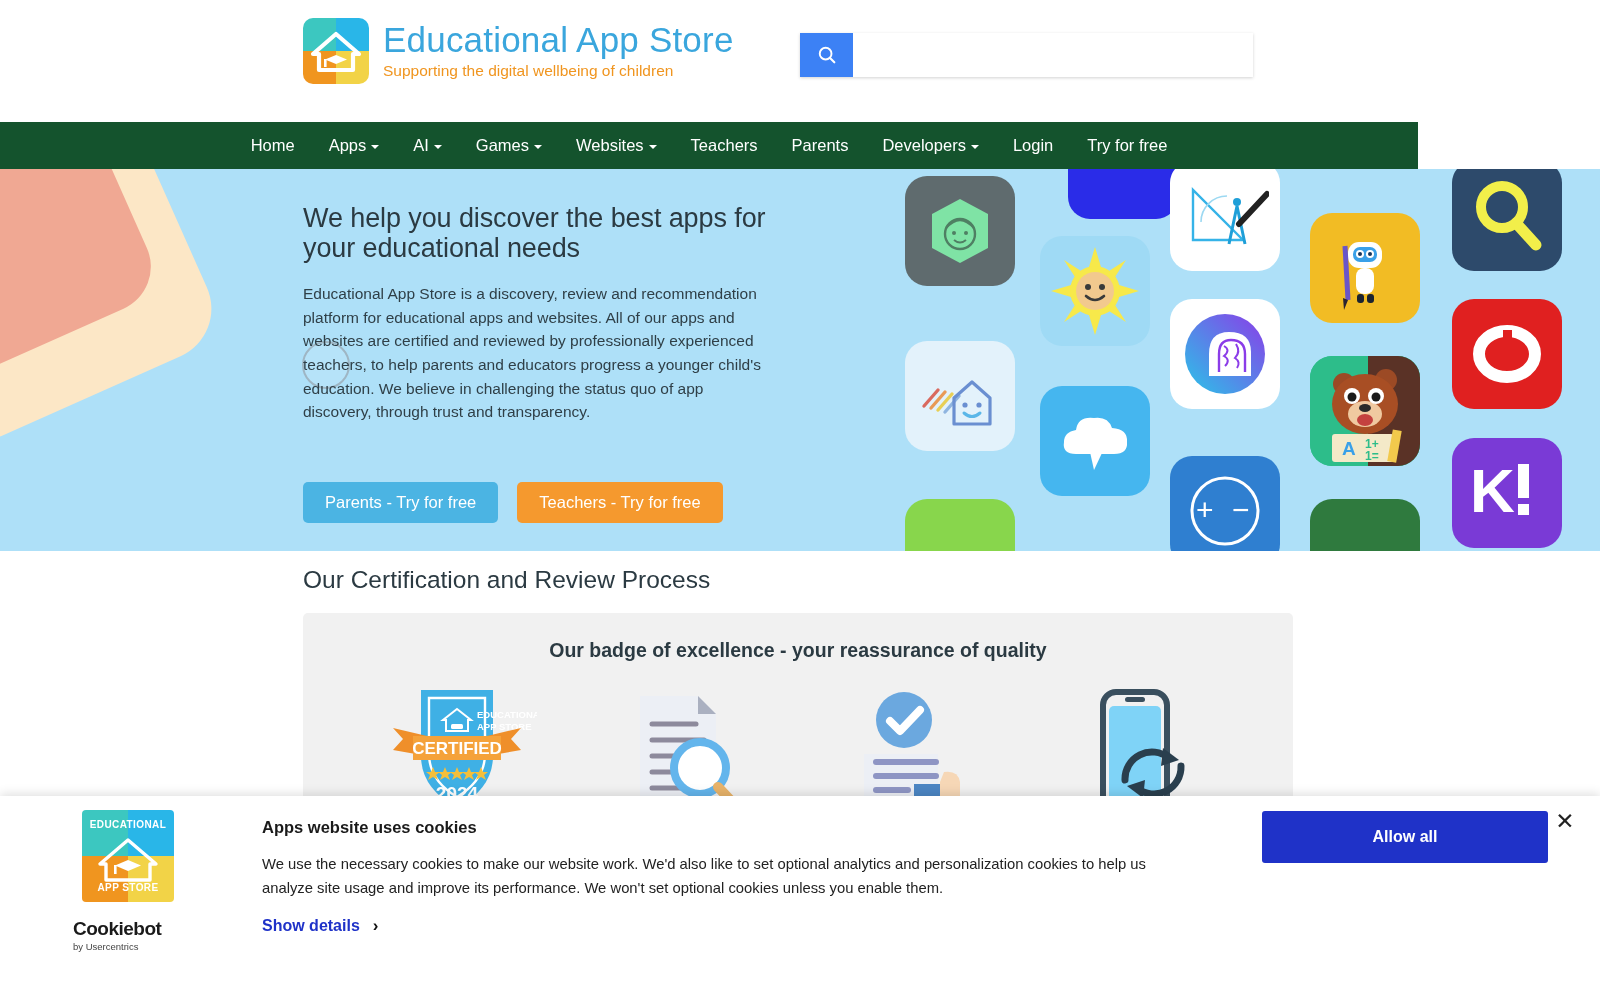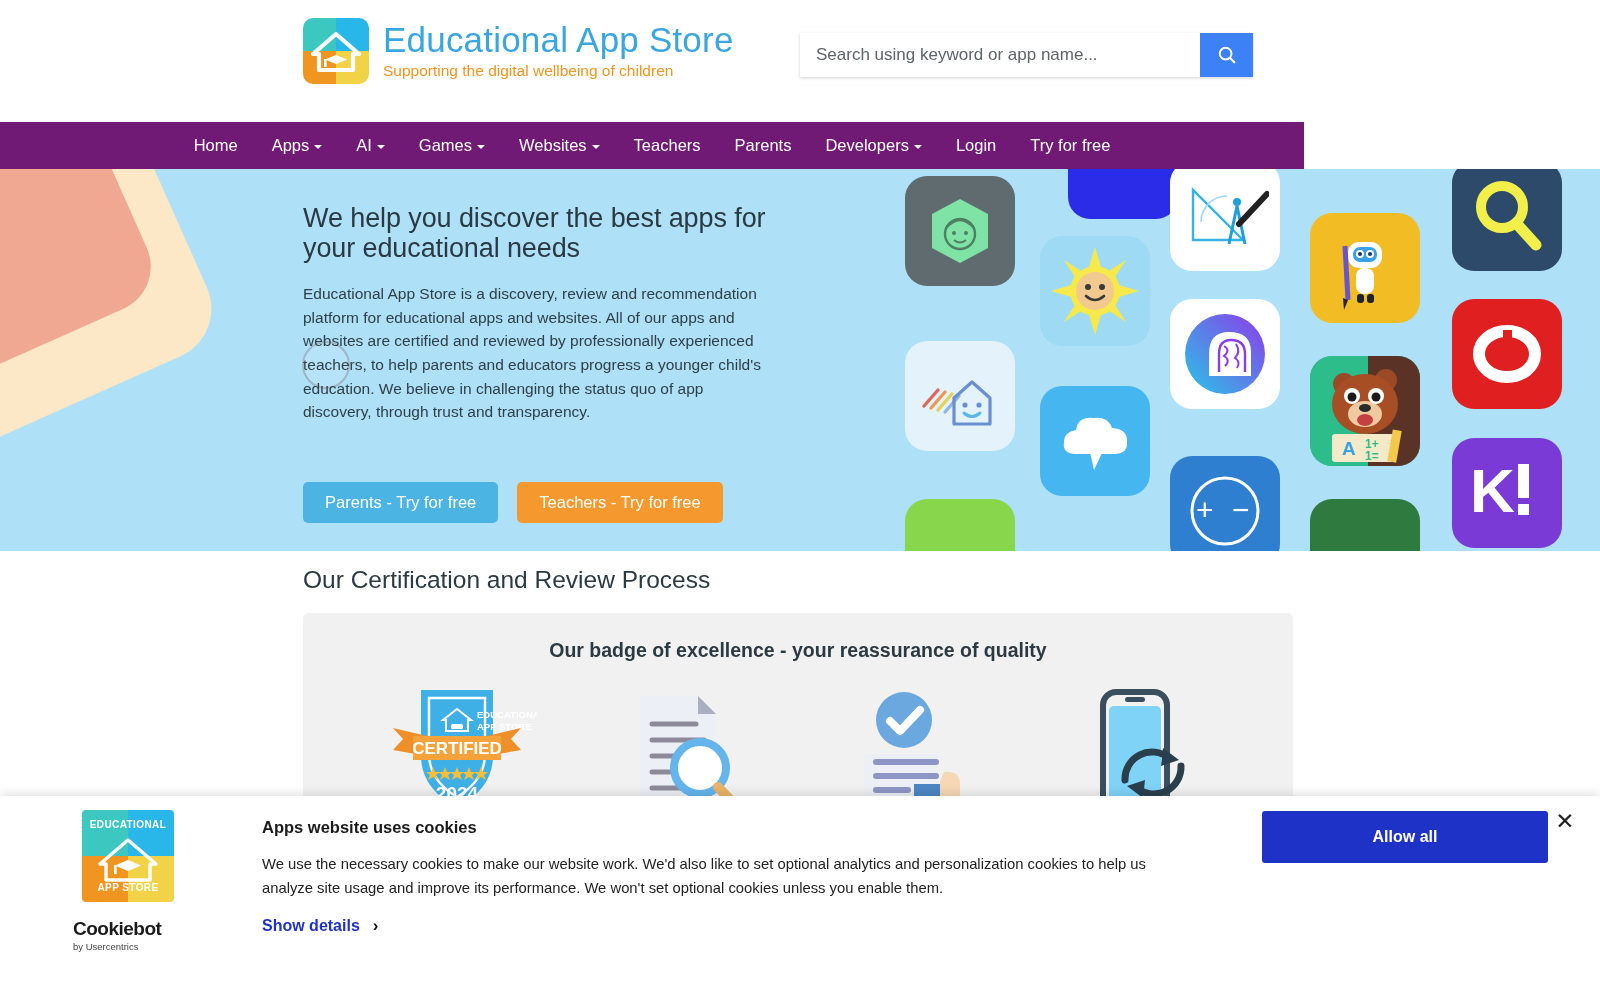--- a/index.html
+++ b/index.html
@@ -48,22 +48,22 @@
     font-family: "Liberation Sans", sans-serif;
   }
   .search-input::placeholder { color: #5f6368; }
   .search-btn {
     width: 53px; background: #3c81f5; border: none; cursor: pointer;
     display: flex; align-items: center; justify-content: center;
   }
 
   
   .nav {
-    position: absolute; top: 122px; left: 0; width: 1304px; height: 47px;
-    background: #701a75;
+    position: absolute; top: 122px; left: 0; width: 1418px; height: 47px;
+    background: #14532d;
     display: flex; align-items: center; justify-content: center;
   }
   .nav-inner { display: flex; align-items: center; }
   .nav-item {
     color: #ffffff; font-size: 16.5px; padding: 0 17px; line-height: 47px;
     text-decoration: none; white-space: nowrap; cursor: pointer;
     display: inline-flex; align-items: center; gap: 5px;
   }
   .caret {
     width: 0; height: 0; border-left: 4.5px solid transparent;
@@ -206,21 +206,20 @@
         <rect x="21" y="41" width="2.6" height="8" fill="#ffffff"></rect>
       </svg>
     </div>
     <div class="brand-text">
       <div class="brand-title">Educational App Store</div>
       <div class="brand-sub">Supporting the digital wellbeing of children</div>
     </div>
   </div>
 
   <div class="search-wrap">
-    <input class="search-input" type="text" placeholder="Search using keyword or app name..." style="">
     <button class="search-btn">
       <svg width="22" height="22" viewBox="0 0 24 24">
         <circle cx="10.5" cy="10.5" r="6.4" fill="none" stroke="#fff" stroke-width="2.1"></circle>
         <line x1="15.3" y1="15.3" x2="20" y2="20" stroke="#fff" stroke-width="2.3" stroke-linecap="round"></line>
       </svg>
     </button>
   </div>
 </div>
 
 <div class="nav">

